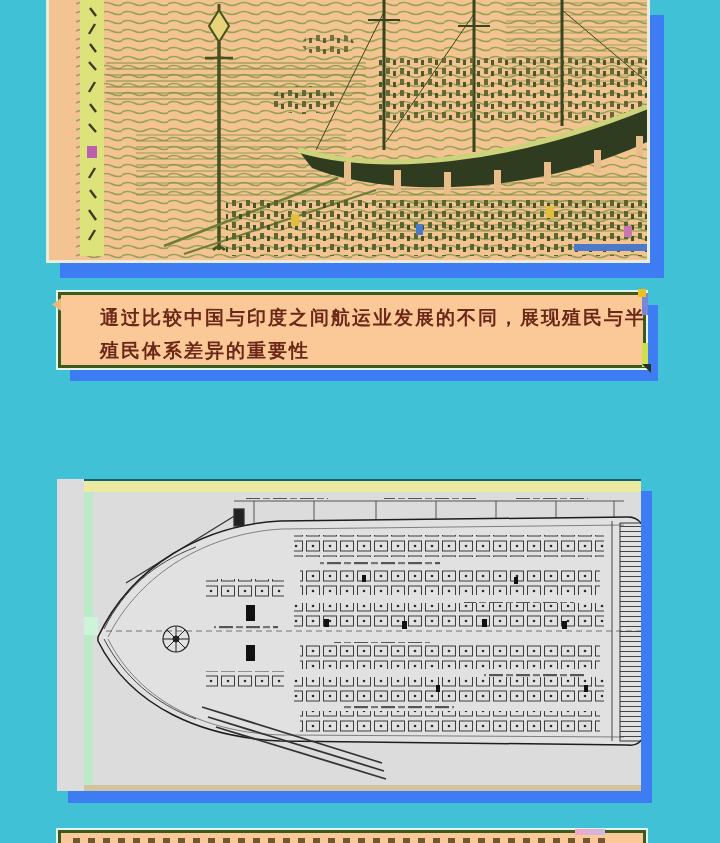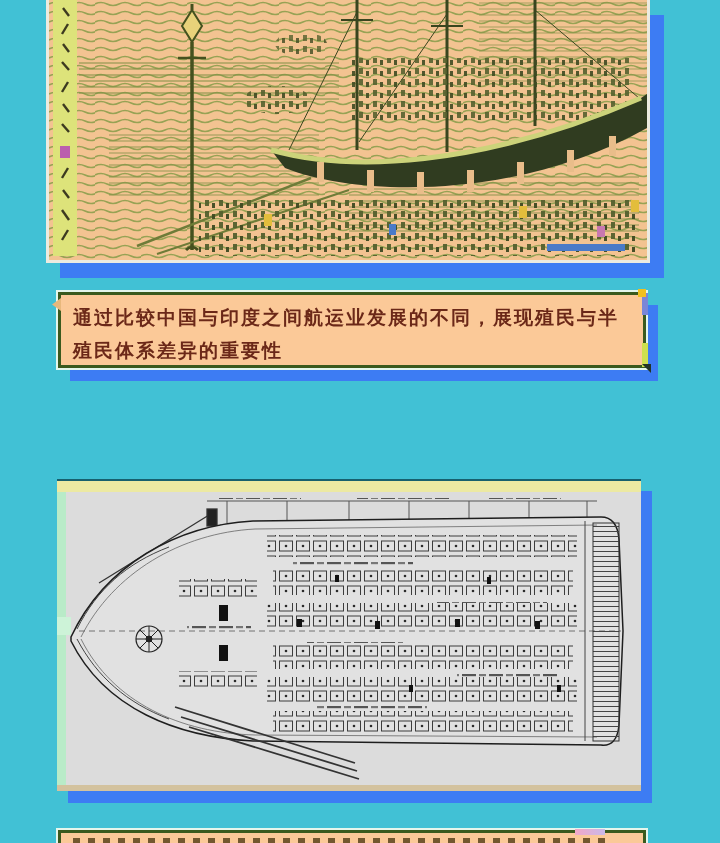--- a/index.html
+++ b/index.html
@@ -1,21 +1,21 @@
 <!DOCTYPE html>
 <html><head>
 <meta charset="utf-8">
 <style>
   html,body{margin:0;padding:0;}
   body{
     width:720px;height:843px;overflow:hidden;position:relative;
     background:#41c1d5;
     font-family:"DejaVu Sans","Liberation Sans",sans-serif;
   }
-  .blk{position:absolute;box-sizing:border-box;}
+  .blk{position:absolute;box-sizing:border-box;padding-left:27px;}
 
   
   .print{
     left:46px;top:0;width:604px;height:263px;
     border:3px solid #ecebe0;border-top:none;
     box-shadow:14px 15px 0 #3d7cf3;
     background:#f3c391;overflow:hidden;margin:0;
   }
   .print svg{display:block;}
 

